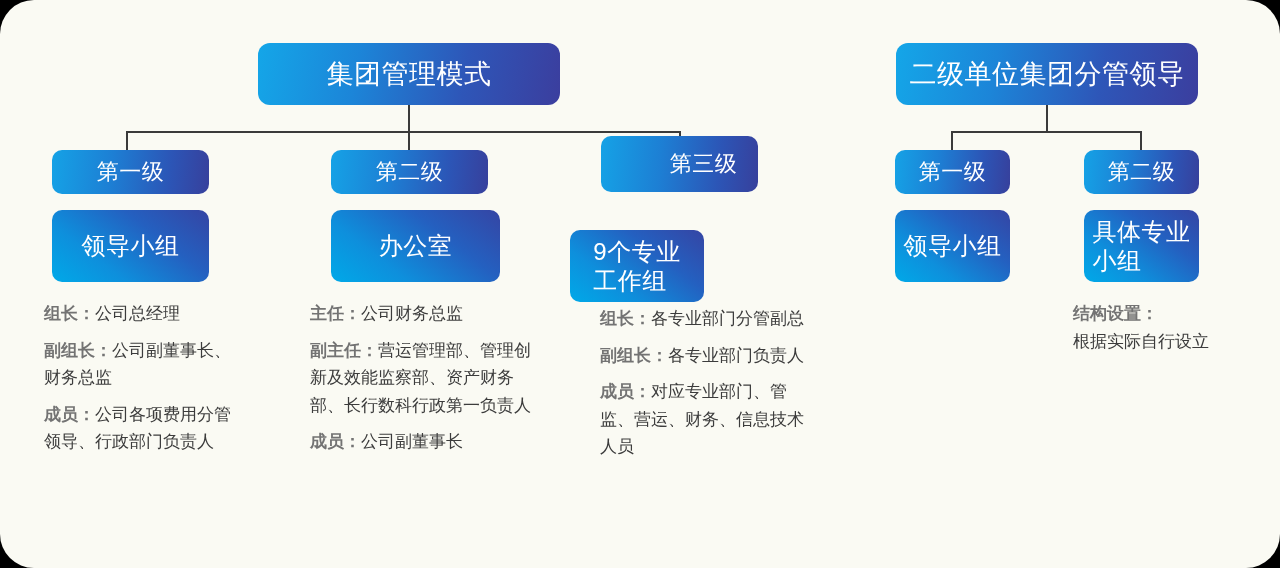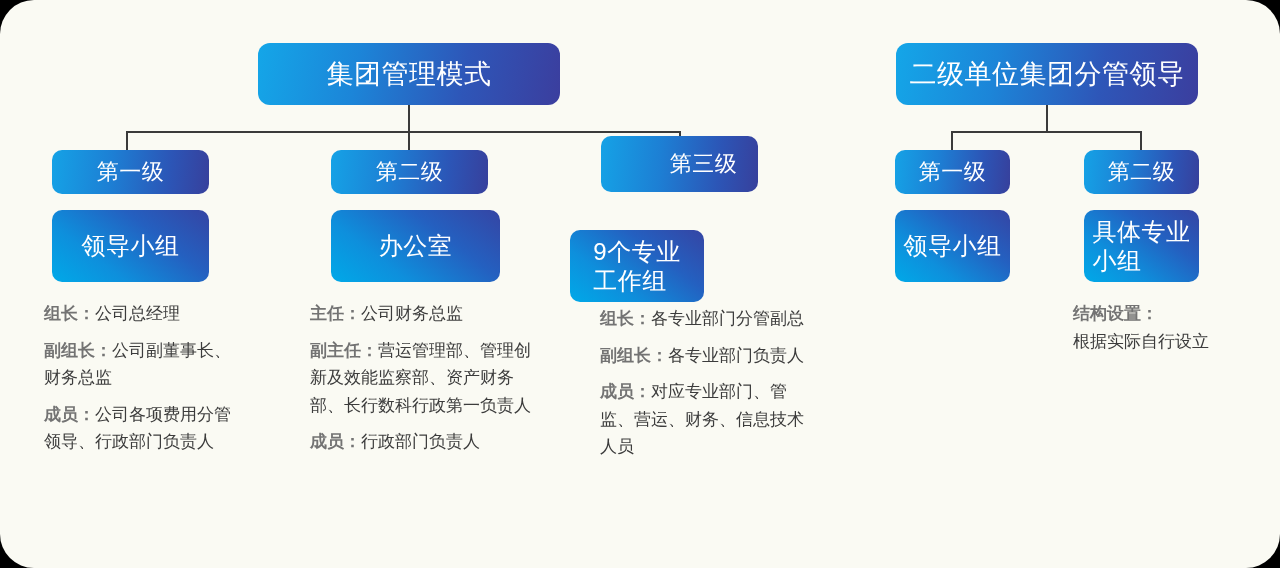--- a/index.html
+++ b/index.html
@@ -92,21 +92,21 @@
     <p><span class="lbl">组长：</span><span>公司总经理</span></p>
     <p><span class="lbl">副组长：</span><span>公司副董事长、财务总监</span></p>
     <p><span class="lbl">成员：</span><span>公司各项费用分管领导、行政部门负责人</span></p>
   </div>
 
   <div class="box box-level" style="left:331px; top:150px; width:157px; height:44px;">第二级</div>
   <div class="box box-unit" style="left:331px; top:210px; width:169px; height:72px;">办公室</div>
   <div class="txt" style="left:310px; top:300px; width:234px;">
     <p><span class="lbl">主任：</span><span>公司财务总监</span></p>
     <p><span class="lbl">副主任：</span><span>营运管理部、管理创新及效能监察部、资产财务部、长行数科行政第一负责人</span></p>
-    <p><span class="lbl">成员：</span><span>行政部门负责人</span></p>
+    <p><span class="lbl">成员：</span><span>公司副董事长</span></p>
   </div>
 
   <div class="box box-level" style="left:601px; top:136px; width:157px; height:56px;padding-left:48px;">第三级</div>
   <div class="box box-unit" style="left:570px; top:210px; width:134px; height:72px; white-space:pre-line;margin-top:20px;">9个专业
 工作组</div>
   <div class="txt" style="left:600px; top:305px; width:210px;">
     <p><span class="lbl">组长：</span><span>各专业部门分管副总</span></p>
     <p><span class="lbl">副组长：</span><span>各专业部门负责人</span></p>
     <p><span class="lbl">成员：</span><span>对应专业部门、管监、营运、财务、信息技术人员</span></p>
   </div>

